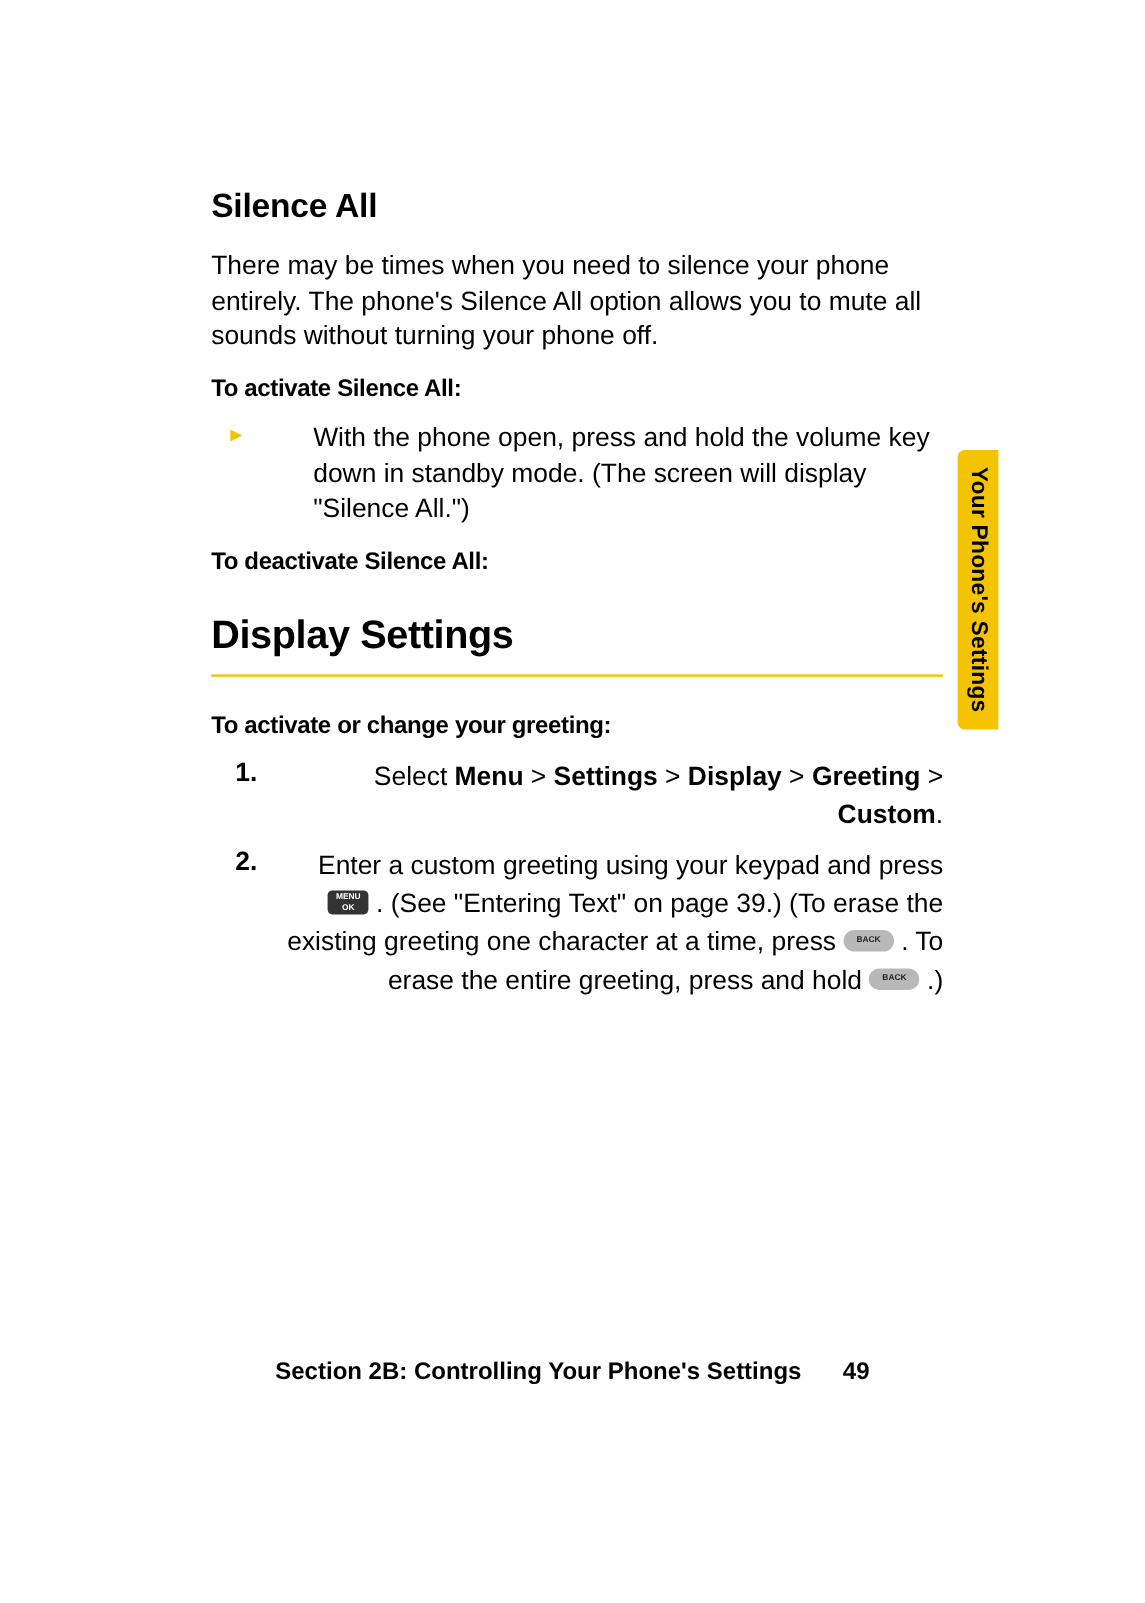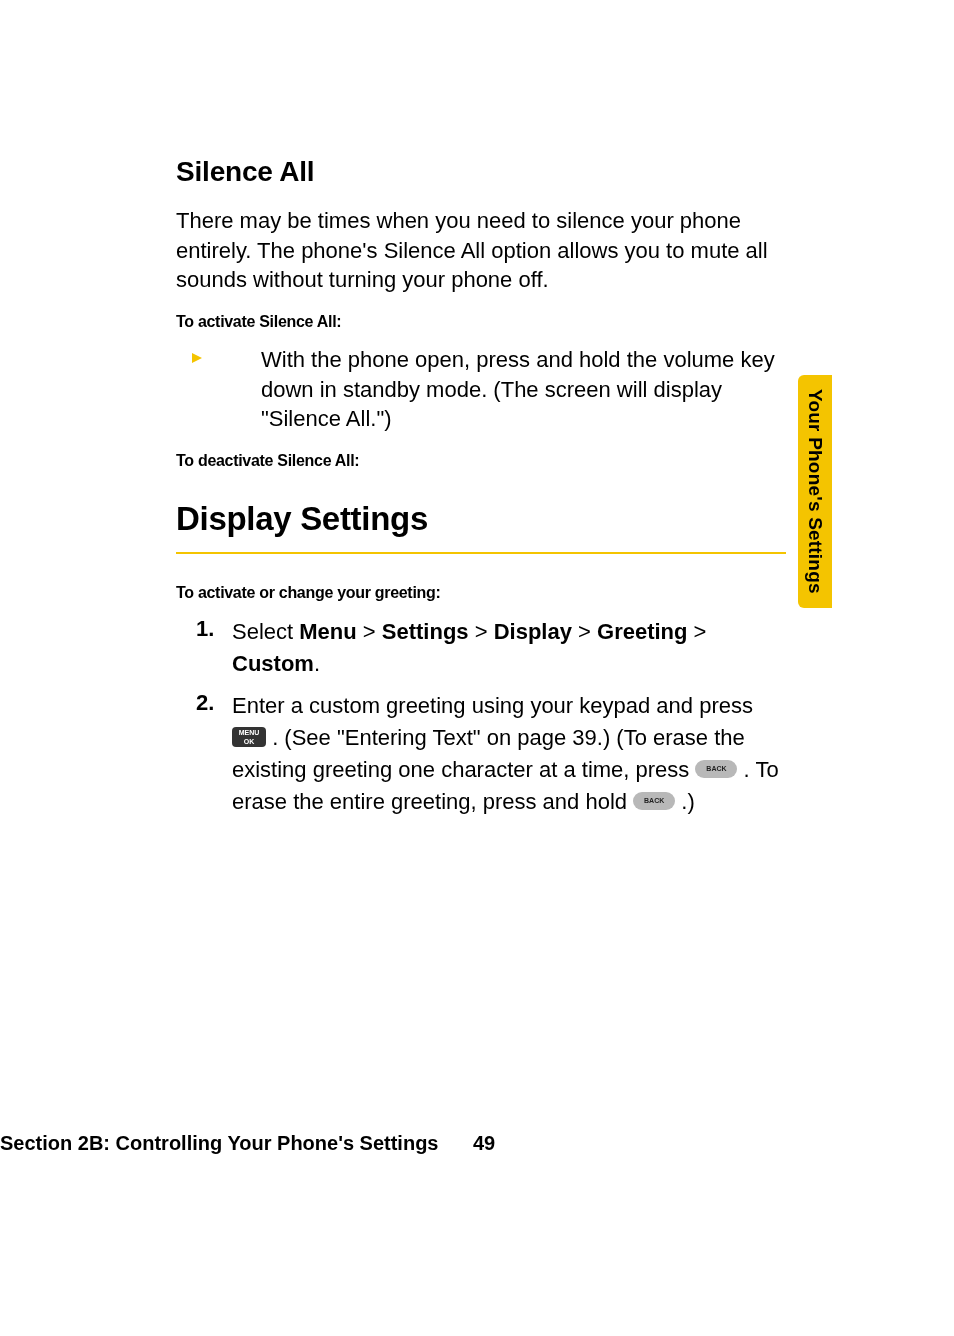--- a/index.html
+++ b/index.html
@@ -36,21 +36,21 @@
       font-weight: 700;
       margin-bottom: 18px;
       letter-spacing: -0.2px;
     }
     p.body {
       font-size: 22px;
       line-height: 1.35;
       margin-bottom: 18px;
     }
     p.label {
-      font-size: 16px;
+      font-size: 20px;
       font-weight: 700;
       margin-bottom: 14px;
       letter-spacing: -0.3px;
     }
     .bullet-row {
       display: flex;
       align-items: flex-start;
       margin-left: 14px;
       margin-bottom: 18px;
     }
@@ -86,20 +86,21 @@
     }
     .num {
       flex: 0 0 36px;
       font-size: 22px;
       font-weight: 700;
     }
     .num-text {
       font-size: 22px;
       line-height: 1.45;
       flex: 1;
+      text-align: right;
     }
     .b { font-weight: 700; }
     .key-menu, .key-back {
       display: inline-block;
       vertical-align: middle;
       position: relative;
       top: -2px;
     }
     .key-menu {
       width: 34px; height: 20px;
@@ -123,20 +124,21 @@
       font-weight: 700;
       text-align: center;
       line-height: 18px;
     }
     .key-back::before { content: "BACK"; }
     .footer {
       position: absolute;
       left: 0;
       width: 954px;
       top: 1132px;
+      text-align: center;
     }
     .footer-inner {
       display: inline-block;
       font-size: 20px;
       font-weight: 700;
     }
     .page-num {
       display: inline-block;
       margin-left: 30px;
       font-size: 20px;

